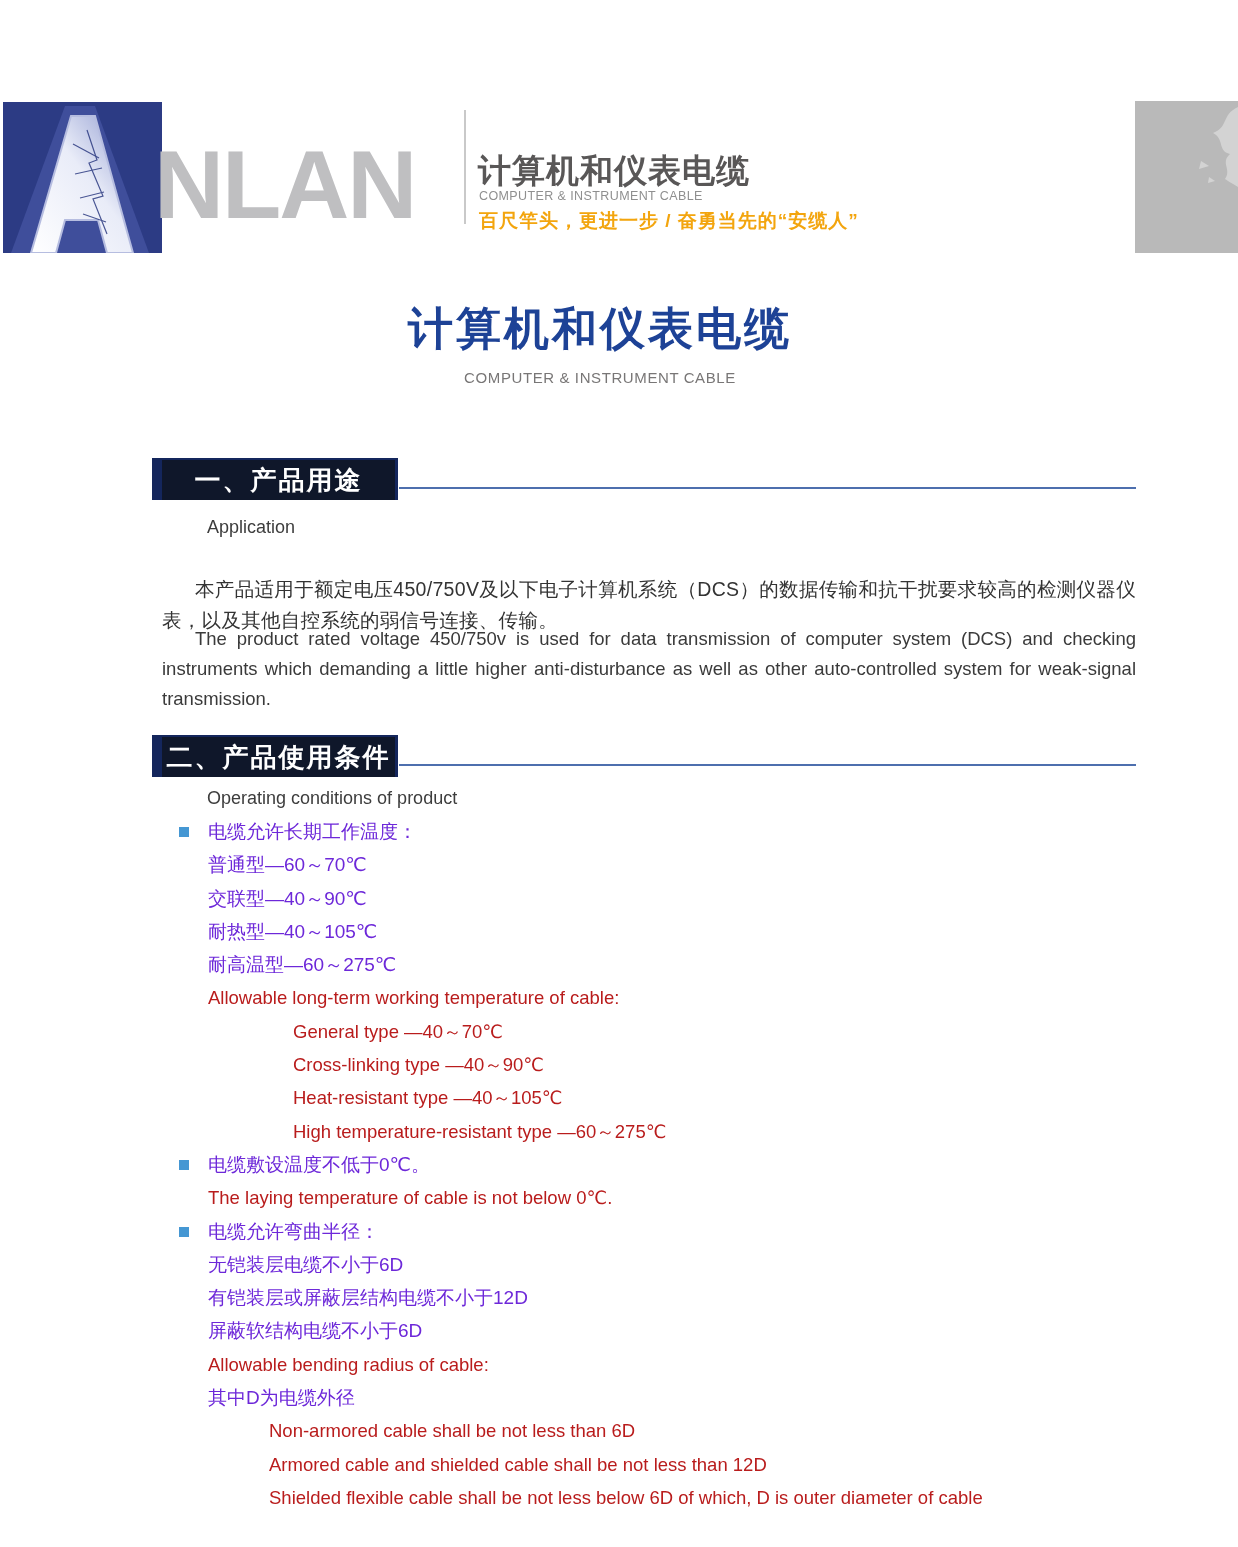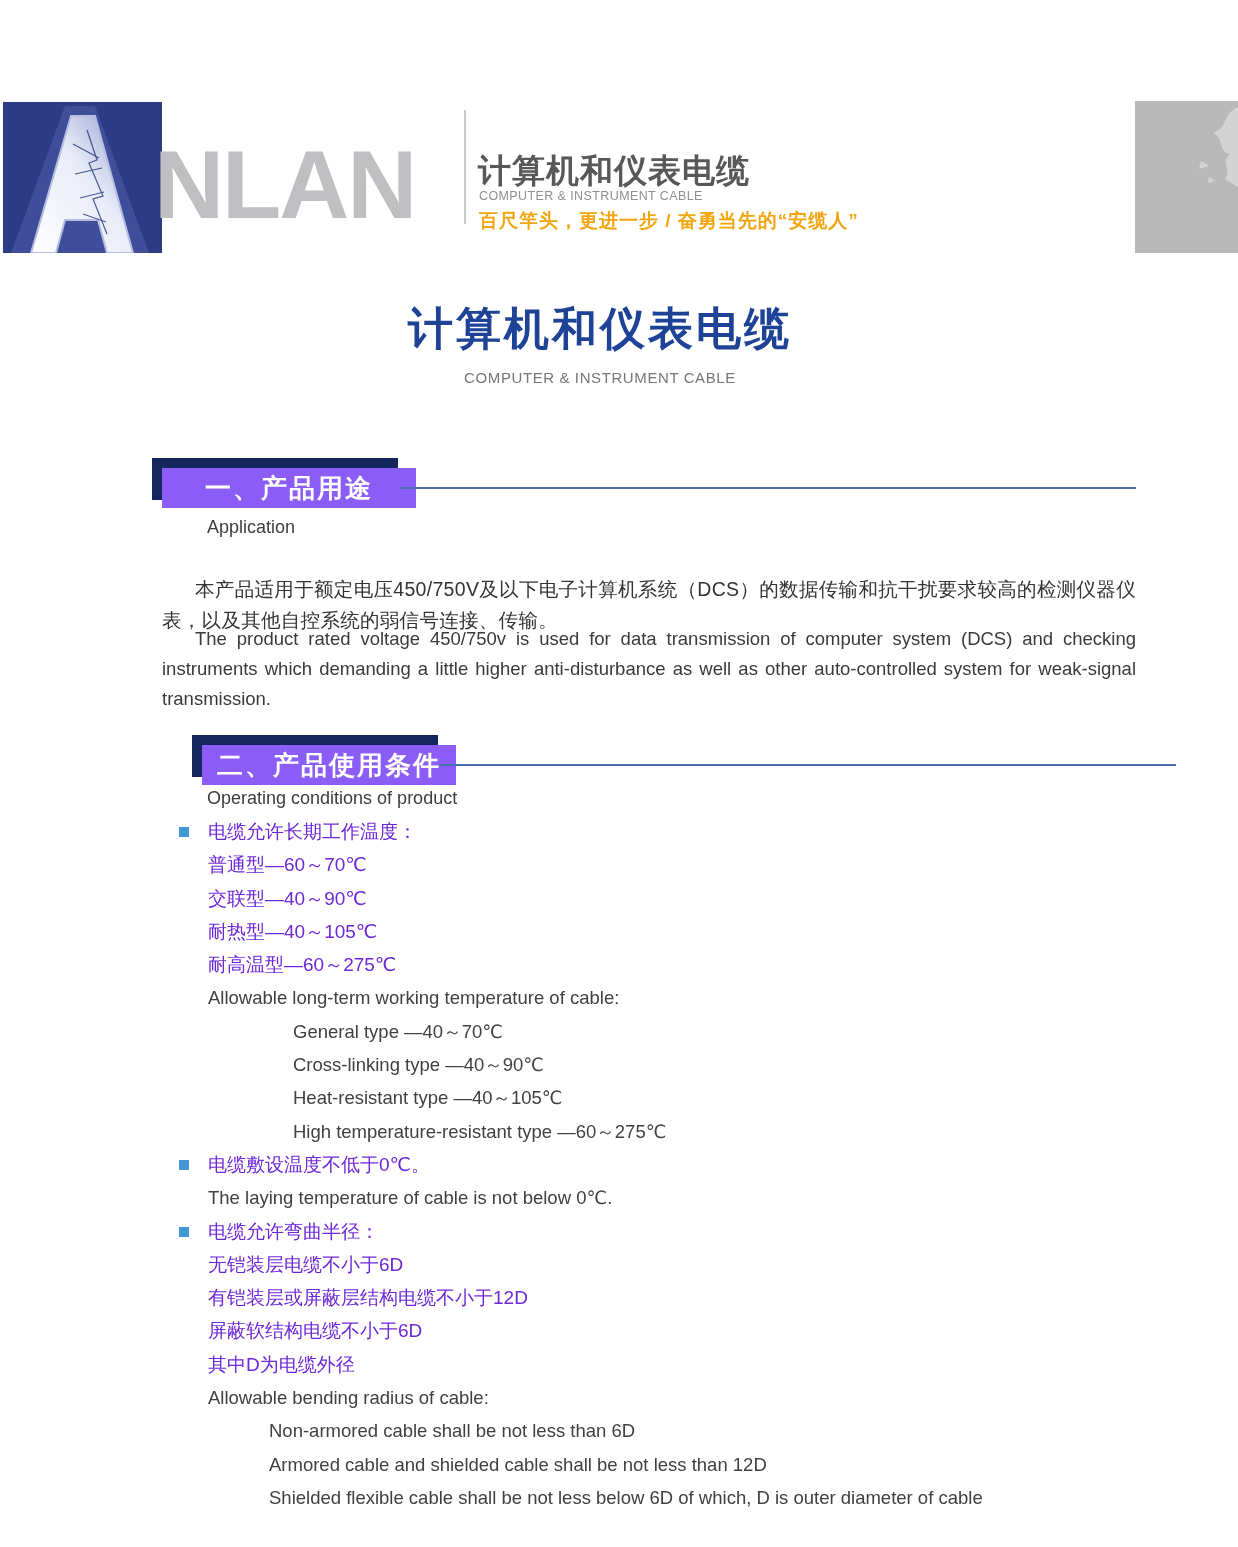--- a/index.html
+++ b/index.html
@@ -20,38 +20,38 @@
   .deco-box{position:absolute;left:1135px;top:101px;width:103px;height:152px;}
 
   
   .hero{position:absolute;left:0;top:299px;width:1200px;text-align:center;}
   .hero-cn{font-size:45px;font-weight:bold;color:#1d4296;letter-spacing:3px;}
   .hero-en{margin-top:10px;font-size:15px;color:#787676;letter-spacing:0.6px;}
 
   
   .sec-header{position:absolute;left:152px;width:984px;height:52px;}
   .sec-shadow{position:absolute;left:0;top:0;width:246px;height:42px;background:#14265c;}
-  .sec-box{position:absolute;left:10px;top:10px;width:254px;height:40px;background:#8b5cf6;
+  .sec-box{position:absolute;left:10px;top:2px;width:233px;height:40px;background:#0f172a;
            color:#ffffff;font-size:26px;font-weight:bold;letter-spacing:2px;
            display:flex;align-items:center;justify-content:center;white-space:nowrap;}
   .sec-rule{position:absolute;left:247px;right:0;top:29px;height:2px;background:#4d6fae;}
   .sec-sub{position:absolute;left:207px;font-size:18px;color:#3d3d3d;white-space:nowrap;}
   .sub1{top:517px;} .sub2{top:788px;}
 
   
   .para{position:absolute;left:162px;width:974px;text-align:justify;margin:0;}
   .para-cn{top:574px;font-size:19.5px;line-height:30.5px;text-indent:33px;
            color:#333333;letter-spacing:0.3px;}
   .para-en{top:624px;font-size:18.5px;line-height:30px;text-indent:33px;
            color:#3a3a3a;word-spacing:1.5px;}
 
   
   .cond-list{position:absolute;left:162px;top:815px;width:980px;}
   .cond-item{position:relative;line-height:33.3px;font-size:19px;color:#6d28d9;white-space:nowrap;}
-  .cond-item.lang-en{font-size:18.5px;color:#404040;}
+  .cond-item.lang-en{font-size:18.5px;color:#b91c1c;}
   .indent-0{padding-left:46px;} .indent-1{padding-left:107px;} .indent-2{padding-left:131px;}
   .bullet{position:absolute;left:17px;top:12px;width:10px;height:10px;background:#4597d3;}
 </style>
 </head>
 <body>
 
 <div class="page">
 
   <div class="logo-box">
     <svg width="159" height="151" viewBox="0 0 159 151" xmlns="http://www.w3.org/2000/svg">
@@ -98,21 +98,21 @@
   <div class="sec-header" style="top:458px;">
     <div class="sec-shadow"></div>
     <div class="sec-box">一、产品用途</div>
     <div class="sec-rule"></div>
   </div>
   <div class="sec-sub sub1">Application</div>
 
   <p class="para para-cn">本产品适用于额定电压450/750V及以下电子计算机系统（DCS）的数据传输和抗干扰要求较高的检测仪器仪表，以及其他自控系统的弱信号连接、传输。</p>
   <p class="para para-en">The product rated voltage 450/750v is used for data transmission of computer system (DCS) and checking instruments which demanding a little higher anti-disturbance as well as other auto-controlled system for weak-signal transmission.</p>
 
-  <div class="sec-header" style="top:735px;margin-left:40px;">
+  <div class="sec-header" style="top:735px;">
     <div class="sec-shadow"></div>
     <div class="sec-box">二、产品使用条件</div>
     <div class="sec-rule"></div>
   </div>
   <div class="sec-sub sub2">Operating conditions of product</div>
 
   <div class="cond-list">
 
   <div class="cond-item indent-0 lang-cn">
         <span class="bullet"></span>
@@ -171,28 +171,28 @@
         <span>无铠装层电缆不小于6D</span>
       </div>
       <div class="cond-item indent-0 lang-cn">
         
         <span>有铠装层或屏蔽层结构电缆不小于12D</span>
       </div>
       <div class="cond-item indent-0 lang-cn">
         
         <span>屏蔽软结构电缆不小于6D</span>
       </div>
+      <div class="cond-item indent-0 lang-en">
+        
+        <span>Allowable bending radius of cable:</span>
+      </div>
       <div class="cond-item indent-0 lang-cn">
         
         <span>其中D为电缆外径</span>
       </div>
-      <div class="cond-item indent-0 lang-en">
-        
-        <span>Allowable bending radius of cable:</span>
-      </div>
       <div class="cond-item indent-1 lang-en">
         
         <span>Non-armored cable shall be not less than 6D</span>
       </div>
       <div class="cond-item indent-1 lang-en">
         
         <span>Armored cable and shielded cable shall be not less than 12D</span>
       </div>
       <div class="cond-item indent-1 lang-en">
         

